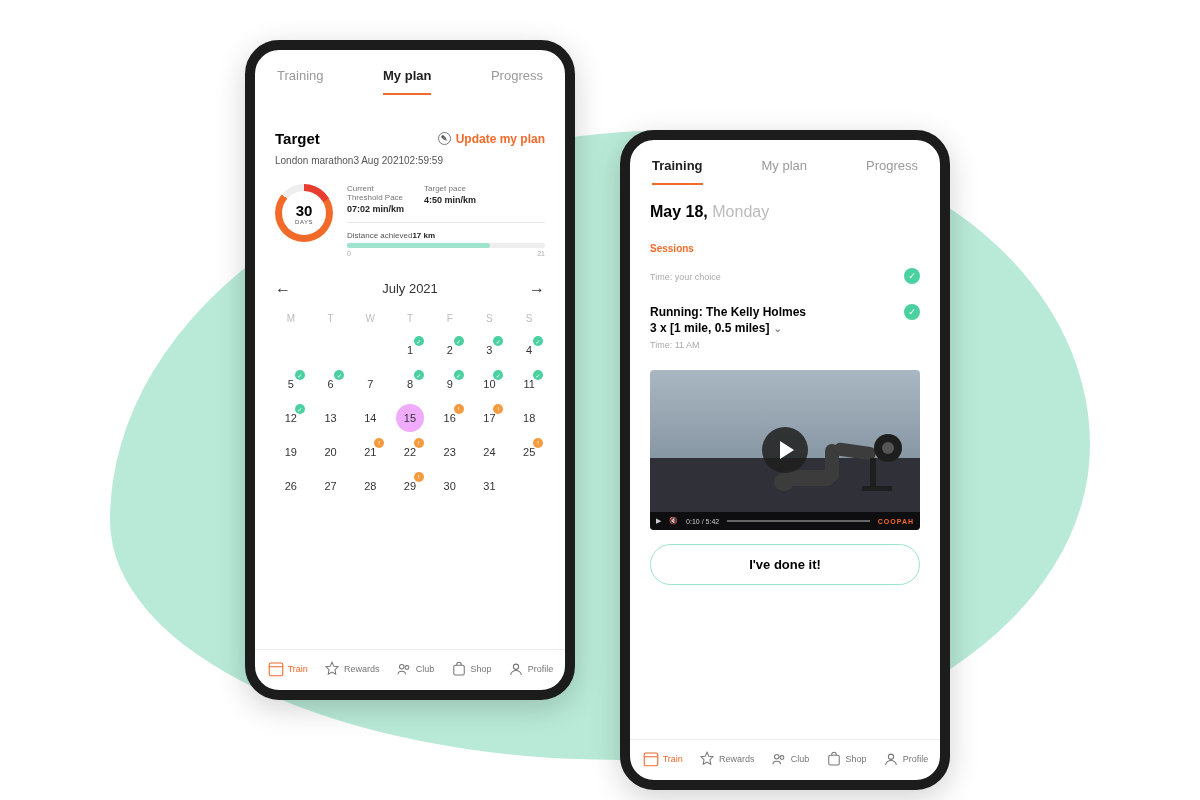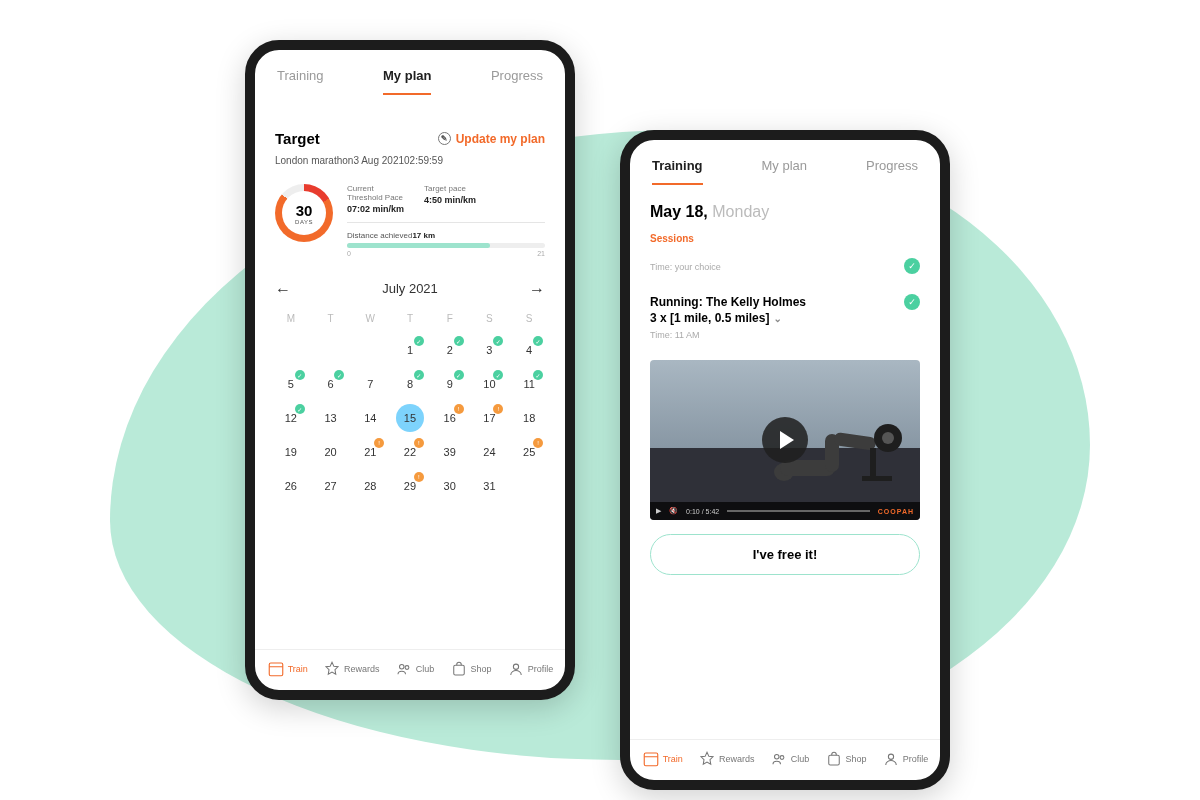--- a/index.html
+++ b/index.html
@@ -57,36 +57,36 @@
   .bar{height:5px;background:#eee;border-radius:3px;margin-top:3px;position:relative}
   .bar-fill{height:100%;background:var(--mint);border-radius:3px;width:72%}
   .bar-ticks{display:flex;justify-content:space-between;font-size:7px;color:#aaa;margin-top:2px}
 
   .cal-nav{display:flex;justify-content:space-between;align-items:center;margin:22px 20px 10px;font-size:13px;color:#333}
   .arrow{font-size:16px;cursor:pointer;user-select:none}
   .cal{display:grid;grid-template-columns:repeat(7,1fr);gap:6px 0;padding:0 16px;font-size:11px;text-align:center}
   .cal .dow{color:#bbb;font-size:10px;padding:6px 0}
   .day{position:relative;padding:8px 0;color:#333;cursor:pointer}
   .day.muted{color:#ccc}
-  .day.sel{background:#7dd3fc;border-radius:50%;width:28px;height:28px;margin:0 auto;display:flex;align-items:center;justify-content:center;padding:0}
+  .day.sel{background:#f0abfc;border-radius:50%;width:28px;height:28px;margin:0 auto;display:flex;align-items:center;justify-content:center;padding:0}
   .day .badge{position:absolute;top:0;right:6px;width:10px;height:10px;border-radius:50%;display:flex;align-items:center;justify-content:center;font-size:6px;color:#fff}
   .badge.done{background:var(--badge)}
   .badge.todo{background:#f59a3e}
 
   
   .nav{margin-top:auto;display:flex;justify-content:space-around;border-top:1px solid #eee;padding:10px 4px 12px;font-size:9px;color:#777}
   .nav-item{display:flex;flex-direction:row;align-items:center;gap:3px;cursor:pointer}
   .nav-item.active{color:var(--orange)}
   .nav-item svg{width:18px;height:18px}
 
   
   .date-line{padding:18px 20px 2px;font-size:16px}
   .date-line .strong{font-weight:700}
   .date-line .weak{color:#bbb}
-  .sess-hdr{color:var(--orange);font-size:10px;font-weight:600;margin:10px 20px 6px}
+  .sess-hdr{color:var(--orange);font-size:10px;font-weight:600;margin:20px 20px 6px}
   .session{padding:8px 20px 12px;border-bottom:0px}
   .sess-top{display:flex;justify-content:space-between;align-items:flex-start;gap:8px}
   .sess-title{font-size:12px;font-weight:700;line-height:1.35}
   .sess-time{font-size:9px;color:#aaa;margin-top:4px}
   .check{width:16px;height:16px;border-radius:50%;flex-shrink:0;display:flex;align-items:center;justify-content:center}
   .check.done{background:var(--badge);color:#fff;font-size:9px}
   .check.open{border:1.5px solid #ccc}
   .chev{font-size:10px;color:#888;margin-left:4px}
 
   .video{margin:8px 20px 0;height:160px;border-radius:4px;position:relative;overflow:hidden;
@@ -191,21 +191,21 @@
       <div class="day">13</div>
       <div class="day">14</div>
       <div class="day sel">15</div>
       <div class="day">16<div class="badge todo">!</div></div>
       <div class="day">17<div class="badge todo">!</div></div>
       <div class="day">18</div>
       <div class="day">19</div>
       <div class="day">20</div>
       <div class="day">21<div class="badge todo">!</div></div>
       <div class="day">22<div class="badge todo">!</div></div>
-      <div class="day">39</div>
+      <div class="day">23</div>
       <div class="day">24</div>
       <div class="day">25<div class="badge todo">!</div></div>
       <div class="day">26</div>
       <div class="day">27</div>
       <div class="day">28</div>
       <div class="day">29<div class="badge todo">!</div></div>
       <div class="day">30</div>
       <div class="day">31</div>
       <div class="day muted"></div>
       <div class="day muted"></div>
@@ -298,21 +298,21 @@
     <div class="play"></div>
     <div class="ctrl">
       <span>▶</span>
       <span>🔇</span>
       <span>0:10 / 5:42</span>
       <div class="pb"></div>
       <span style="color:#f26a2a;font-weight:700;letter-spacing:1px">COOPAH</span>
     </div>
   </div>
 
-  <div class="cta">I've free it!</div>
+  <div class="cta">I've done it!</div>
 
   <div class="nav" id="nav-right">
       <div class="nav-item active">
         <svg viewBox="0 0 24 24">
           <rect x="3" y="4" width="18" height="17" rx="2" fill="none" stroke="currentColor" stroke-width="1.5"></rect>
           <line x1="3" y1="9" x2="21" y2="9" stroke="currentColor" stroke-width="1.5"></line>
         </svg>
         <span>Train</span>
       </div>
       <div class="nav-item">

